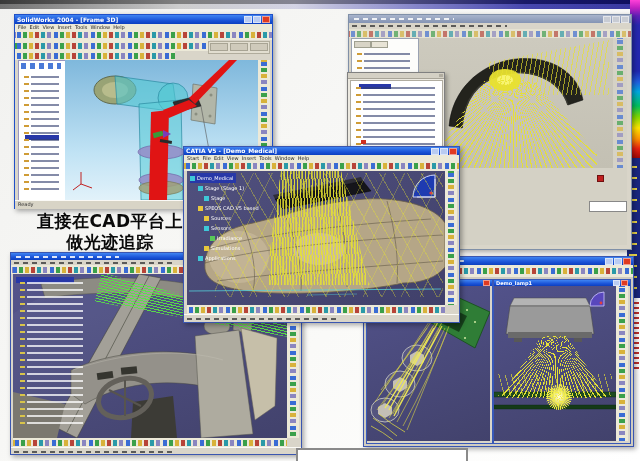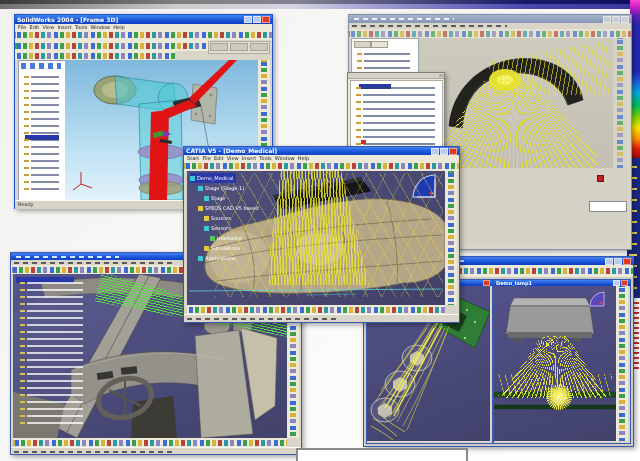--- a/index.html
+++ b/index.html
@@ -151,20 +151,24 @@
           <path d="M16,124 L16,112 M16,124 L27,128 M16,124 L8,130"></path>
         </g>
       </svg>
     </div>
     <div class="abs icons-v" style="left:243px;top:45px;width:12px;height:140px;"></div>
     <div class="sbar" style="top:185px;height:8px;">
       <span>Ready</span>
     </div>
   </div>
 
+  <div class="abs caption" style="left:25px;top:211px;width:170px;z-index:3;">
+    <div>直接在CAD平台上</div>
+    <div>做光迹追踪</div>
+  </div>
 
   <div class="win" style="left:10px;top:252px;width:290px;height:201px;z-index:10;">
     <div class="tb" style="top:0;height:7px;">
       <div class="ttl dashes-light" style="height:7px;"></div>
       <div class="btns">
           <div class="wb" style="height:4px;"></div>
           <div class="wb" style="height:4px;"></div>
           <div class="wb close" style="height:4px;"></div>
         </div>
     </div>

